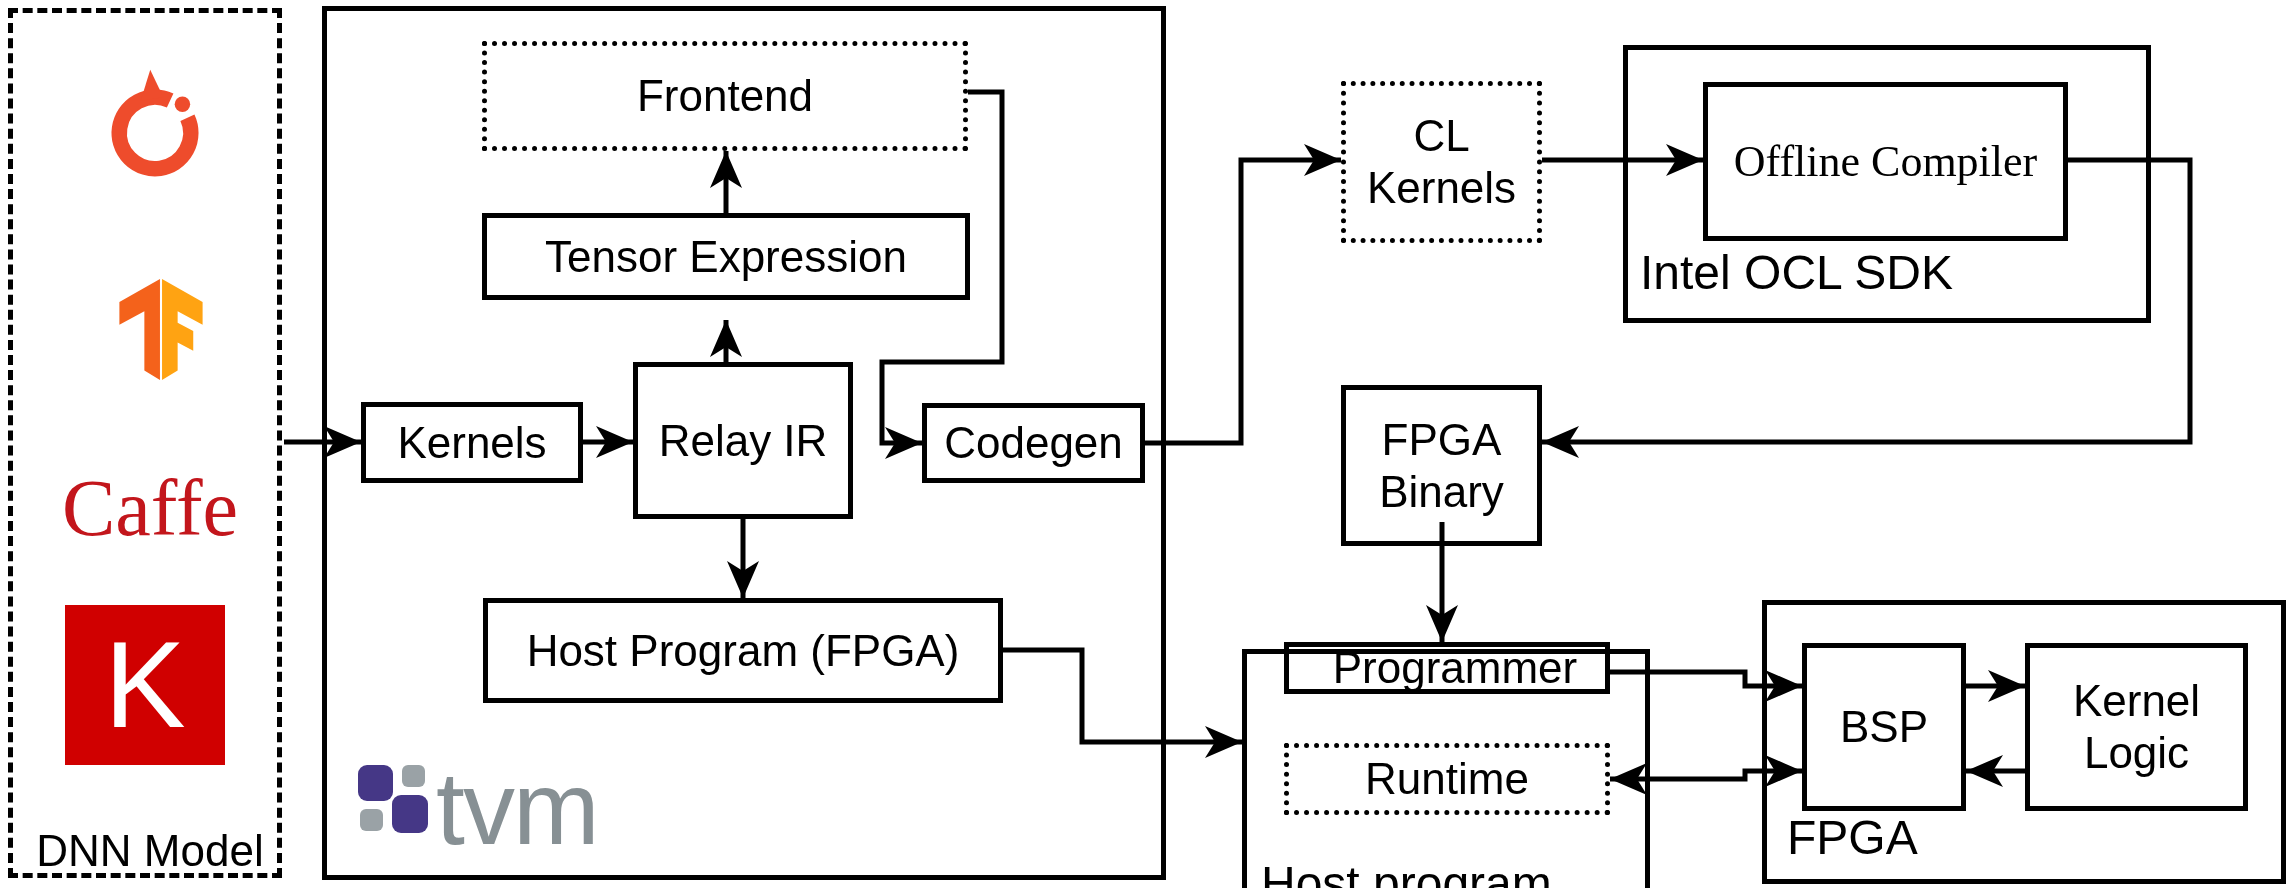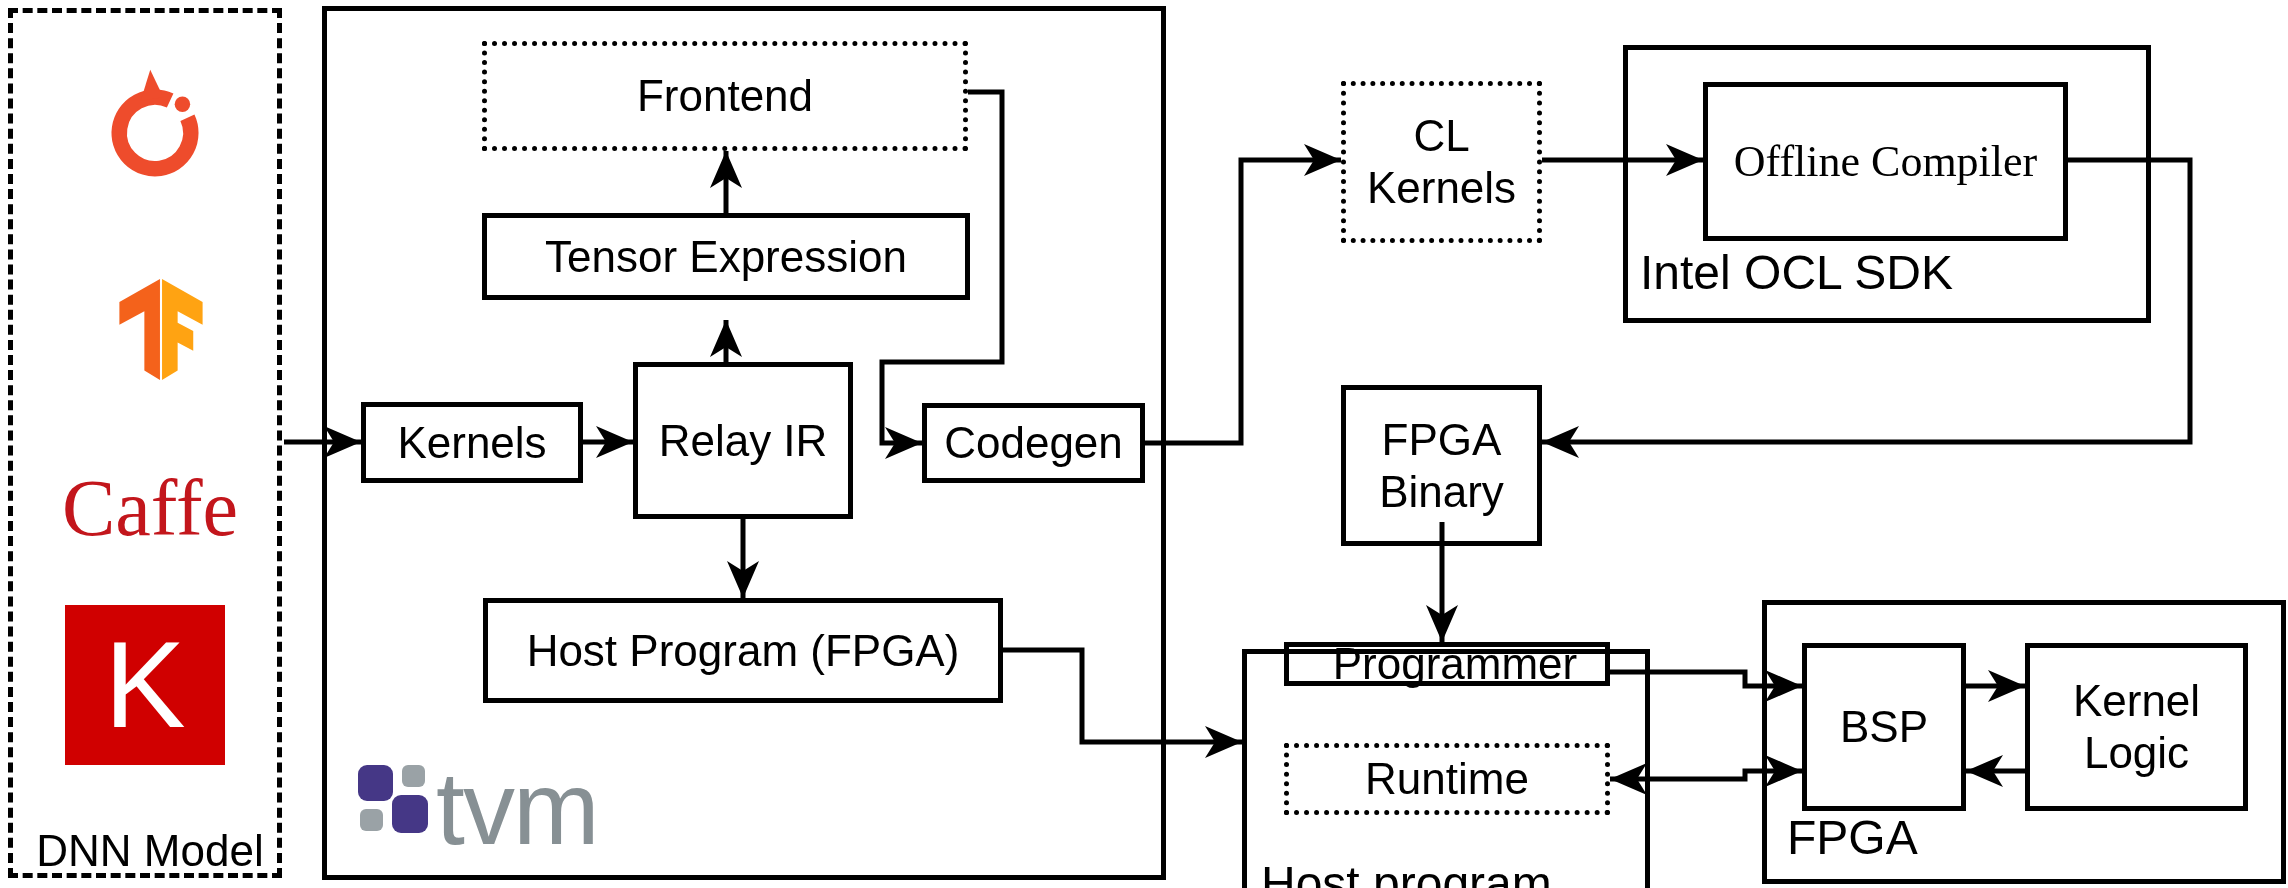--- a/index.html
+++ b/index.html
@@ -108,21 +108,21 @@
   </div>
 
   <div class="box" style="left:1341px;top:361px;width:201px;height:161px;padding:0 8px;margin-top:24px;">
     <span>FPGA Binary</span>
   </div>
 
   <div class="box container" style="left:1242px;top:601px;width:408px;height:283px;margin-top:48px;">
     <div class="container-label" style="left:14px;bottom:14px;">Host program</div>
   </div>
 
-  <div class="box" style="left:1284px;top:642px;width:326px;height:44px;padding-left:16px;">
+  <div class="box" style="left:1284px;top:642px;width:326px;height:52px;padding-left:16px;">
     <span>Programmer</span>
   </div>
 
   <div class="box dotted" style="left:1284px;top:743px;width:326px;height:72px;">
     <span>Runtime</span>
   </div>
 
   <div class="box container" style="left:1762px;top:600px;width:524px;height:284px;">
     <div class="container-label" style="left:20px;bottom:12px;">FPGA</div>
   </div>

